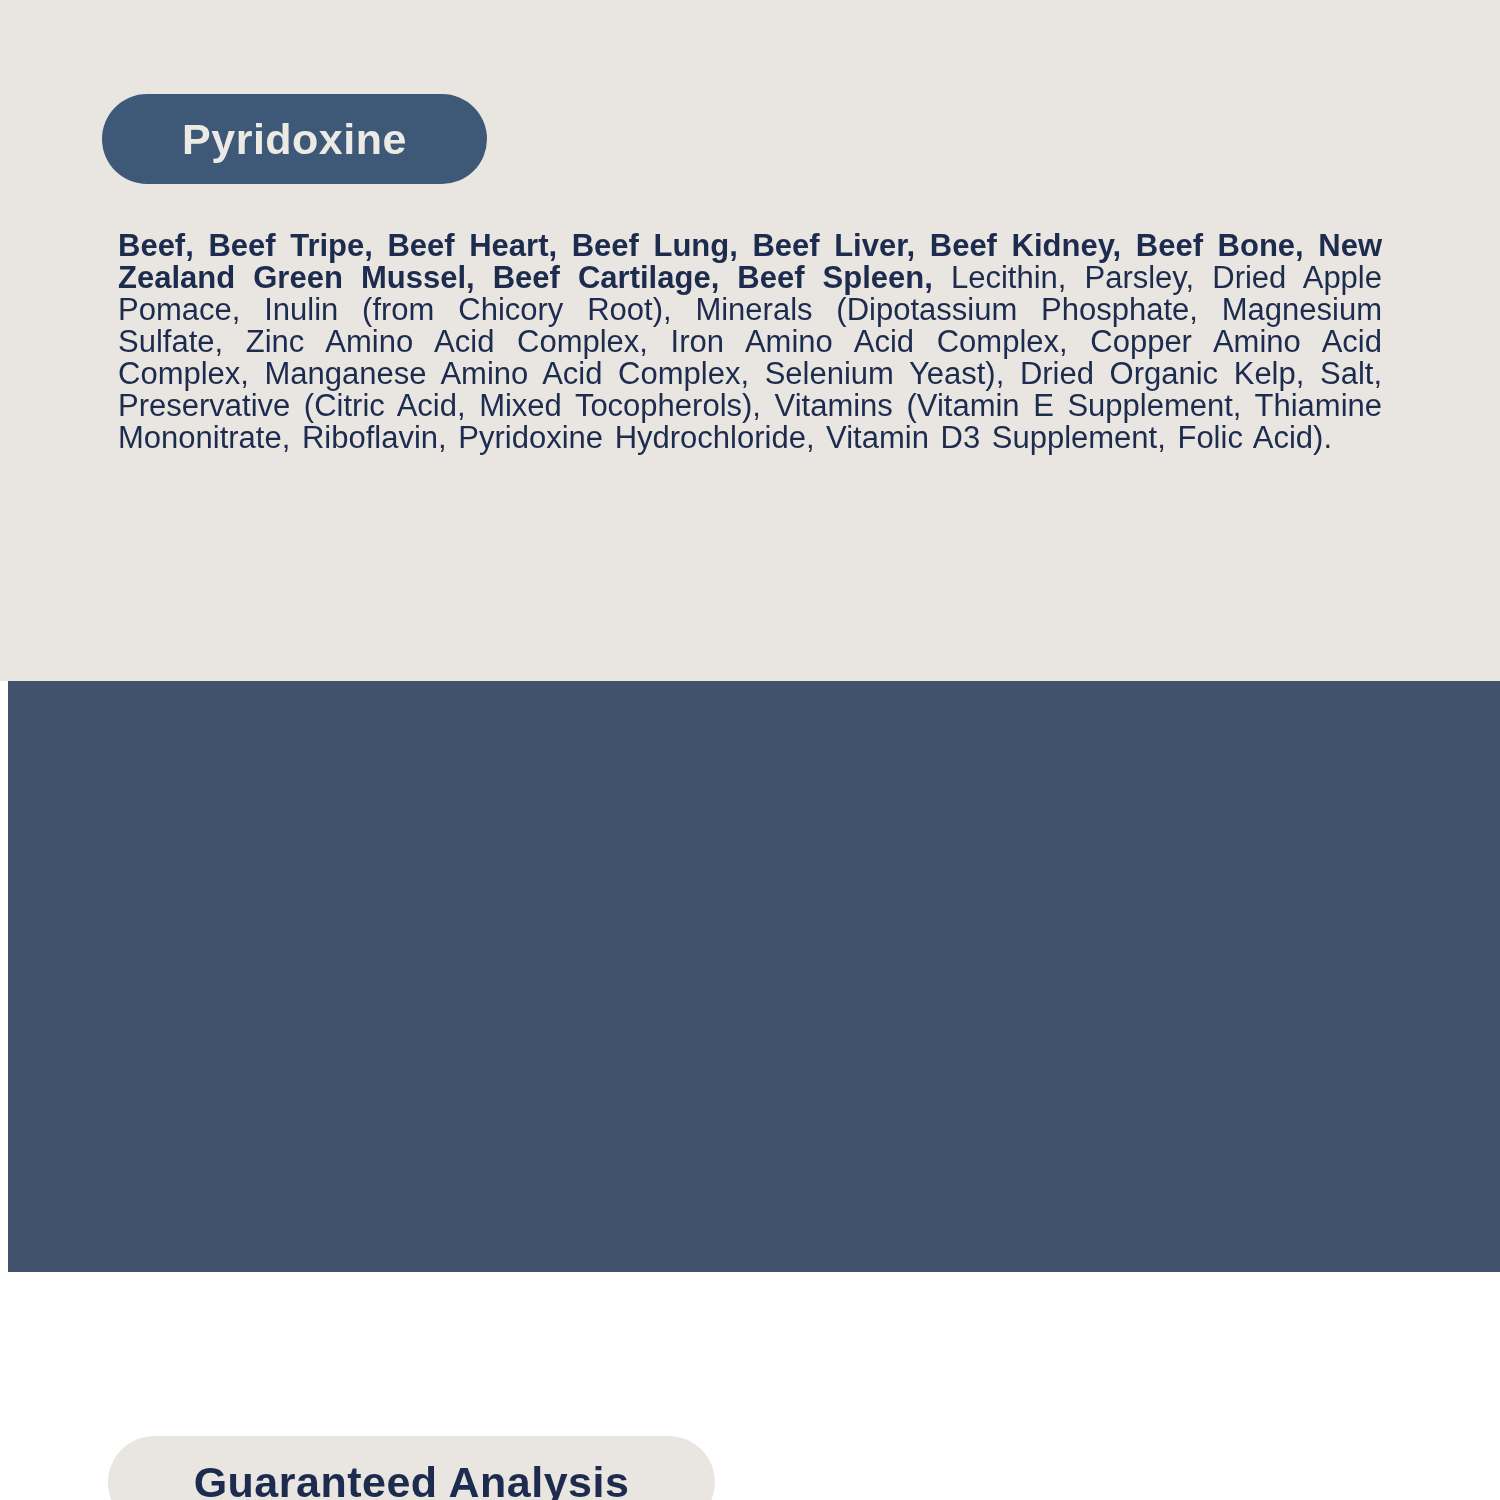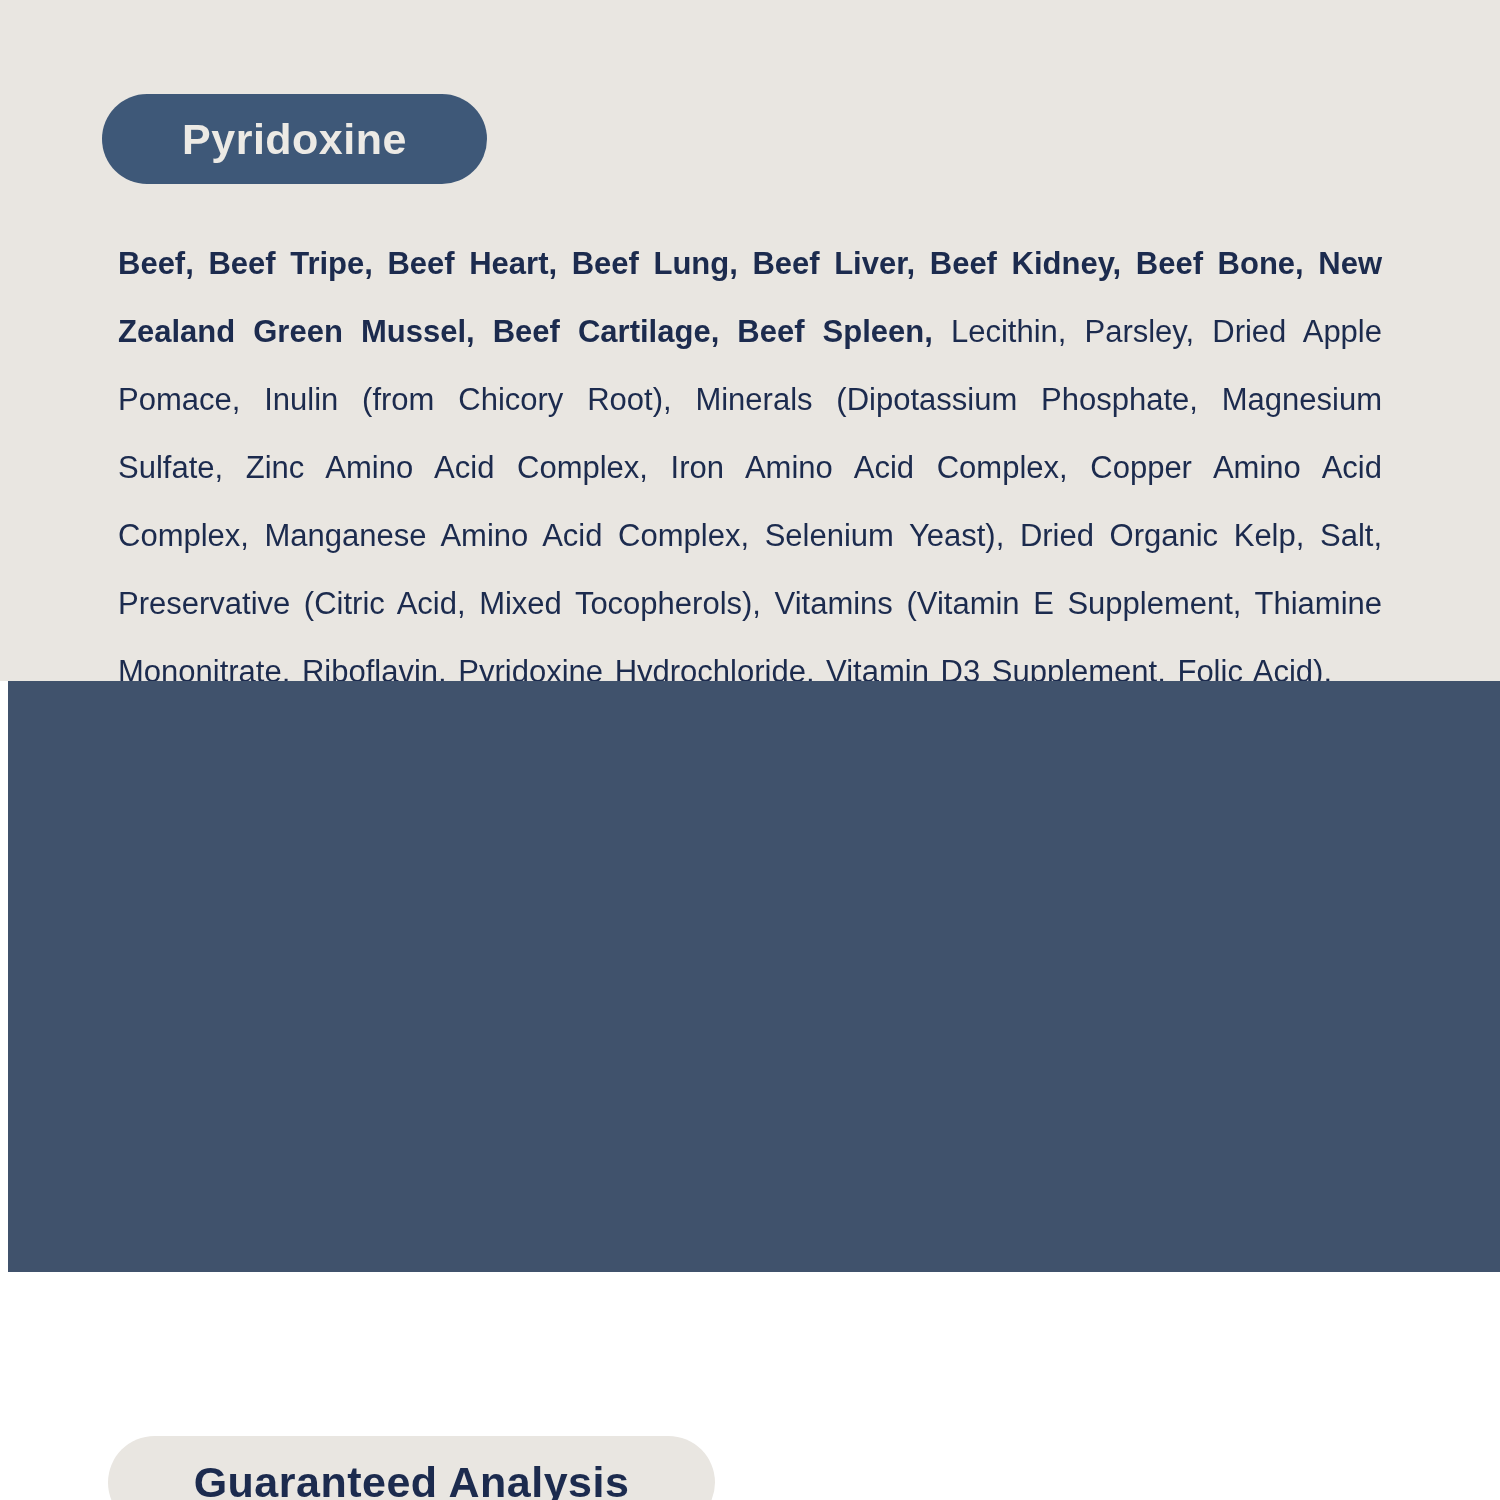--- a/index.html
+++ b/index.html
@@ -36,21 +36,21 @@
     font-size:43px;
   }
   .pill-guaranteed{
     left:100px;top:755px;width:607px;height:93px;
     background:var(--cream-bg,#e9e6e1);color:var(--navy-text,#1c2b4e);
     font-size:43px;
   }
 
   .ing-text{
     position:absolute;left:118px;top:230px;width:1264px;
-    font-size:31px;line-height:68px;color:var(--navy-text,#1c2b4e);
+    font-size:31px;line-height:32px;color:var(--navy-text,#1c2b4e);
     text-align:justify;word-spacing:3px;
   }
   .ing-text strong{font-weight:bold;}
 </style>
 </head>
 <body>
 
 <div class="page">
 
   <section class="section-top">

